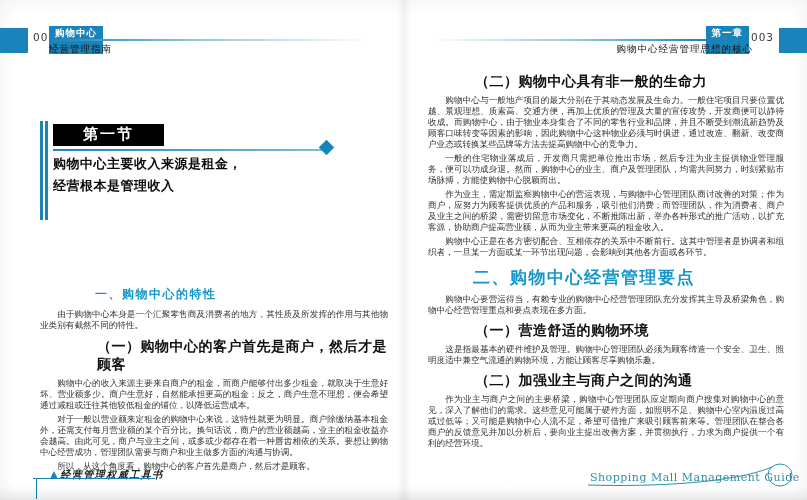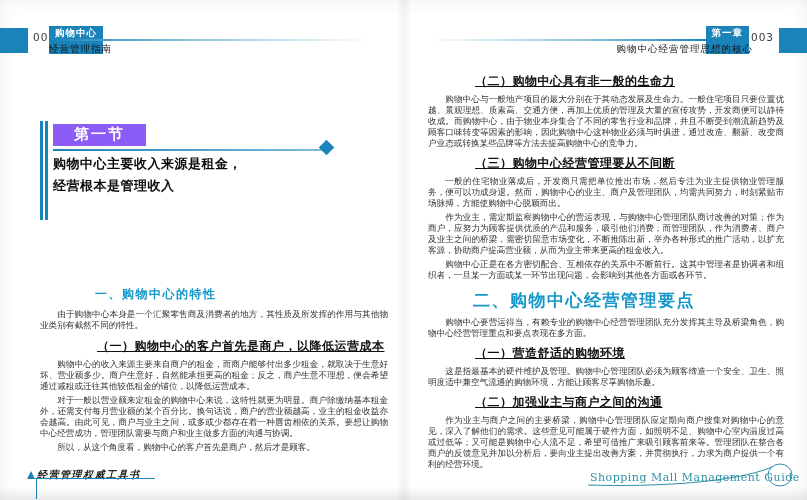--- a/index.html
+++ b/index.html
@@ -28,43 +28,43 @@
   .hline-right{left:428px;width:279px;
        background:linear-gradient(to left,#1a84ba,#8fc6dd 45%,rgba(207,231,242,0));}
   .subt{position:absolute;top:43px;font-size:9.5px;font-weight:normal;color:#101010;letter-spacing:1px;}
   .subt-left{left:49px;}
   .subt-right{right:54px;text-align:right;}
 
   
   .vbar{position:absolute;top:121px;width:3px;height:99px;background:#1a84ba;}
   .vbar1{left:40px;}
   .vbar2{left:45px;}
-  .badge{position:absolute;left:53px;top:124px;background:#8b5cf6;color:#fff;
-         font-size:15px;font-weight:bold;padding:3px 21px 4px;letter-spacing:2px;line-height:1;}
+  .badge{position:absolute;left:53px;top:124px;background:#000000;color:#fff;
+         font-size:15px;font-weight:bold;padding:3px 30px 4px;letter-spacing:2px;line-height:1;}
   .title-rule{position:absolute;left:53px;top:149px;width:270px;height:2px;
          background:linear-gradient(to right,#1a84ba,#7fbcd8);}
   .diamond{position:absolute;left:321px;top:142px;width:11px;height:11px;
          background:#1a84ba;transform:rotate(45deg);}
   .sec-title{position:absolute;left:53px;top:153px;font-size:13px;font-weight:800;
          line-height:21.5px;color:#0c0c0c;letter-spacing:0.5px;}
 
   
   .col{position:absolute;}
   .col-left{left:40px;top:286px;width:348px;}
   .col-right{left:428px;top:67px;width:356px;}
   .h-blue{font-size:12px;font-weight:bold;color:#1797c9;letter-spacing:1.5px;margin:0 0 6px 55px;}
   .col-right .h-blue{margin:8px 0 5px 45px;font-size:17px;}
-  .subhead{font-size:12px;font-weight:bold;color:#101010;letter-spacing:0.5px;text-decoration:underline;}
+  .subhead{font-size:14px;font-weight:bold;color:#101010;letter-spacing:0.5px;}
   .col-left .subhead{margin:7px 0 4px 57px;}
   .col-right .subhead{margin:6px 0 4px 47px;}
   p.body{font-family:"DejaVu Serif", serif;font-size:8.6px;line-height:11px;color:#333;
          margin:0 0 3px;text-align:justify;text-indent:2em;}
 
   
-  .footer-left{position:absolute;left:27px;top:463px;width:160px;height:36px;}
+  .footer-left{position:absolute;left:27px;top:463px;width:160px;height:36px;text-align:center;}
   .tri{display:inline-block;width:0;height:0;border-left:4px solid transparent;
        border-right:4px solid transparent;border-bottom:8px solid #1a84ba;
        vertical-align:-1px;margin-right:2px;}
   .script-cn{font-family:"DejaVu Serif", serif;font-style:italic;font-weight:bold;
        font-size:10px;color:#222;letter-spacing:1.5px;}
   .f-underline{position:absolute;left:6px;top:15px;width:122px;height:1px;background:#1a84ba;}
   .f-vline{position:absolute;left:9px;top:15px;width:1px;height:21px;background:#1a84ba;}
   .footer-right{position:absolute;left:590px;top:466px;width:210px;height:32px;}
   .script-en{position:relative;font-family:"DejaVu Serif", serif;
        font-size:11px;color:#2e8fa5;white-space:nowrap;letter-spacing:0.5px;}
@@ -94,30 +94,29 @@
   <div class="title-rule"></div>
   <div class="diamond"></div>
   <div class="sec-title">
     <div>购物中心主要收入来源是租金，</div>
     <div>经营根本是管理收入</div>
   </div>
 
   <div class="col col-left">
     <div class="h-blue">一、购物中心的特性</div>
     <p class="body">由于购物中心本身是一个汇聚零售商及消费者的地方，其性质及所发挥的作用与其他物业类别有截然不同的特性。</p>
-    <div class="subhead">（一）购物中心的客户首先是商户，以降低运营成本</div>
+    <div class="subhead">（一）购物中心的客户首先是商户，然后才是顾客</div>
     <p class="body">购物中心的收入来源主要来自商户的租金，而商户能够付出多少租金，就取决于生意好坏、营业额多少。商户生意好，自然能承担更高的租金；反之，商户生意不理想，便会希望通过减租或迁往其他较低租金的铺位，以降低运营成本。</p>
     <p class="body">对于一般以营业额来定租金的购物中心来说，这特性就更为明显。商户除缴纳基本租金外，还需支付每月营业额的某个百分比。换句话说，商户的营业额越高，业主的租金收益亦会越高。由此可见，商户与业主之间，或多或少都存在着一种唇齿相依的关系。要想让购物中心经营成功，管理团队需要与商户和业主做多方面的沟通与协调。</p>
     <p class="body">所以，从这个角度看，购物中心的客户首先是商户，然后才是顾客。</p>
   </div>
 
   <div class="col col-right">
     <div class="subhead">（二）购物中心具有非一般的生命力</div>
     <p class="body">购物中心与一般地产项目的最大分别在于其动态发展及生命力。一般住宅项目只要位置优越、景观理想、质素高、交通方便，再加上优质的管理及大量的宣传攻势，开发商便可以静待收成。而购物中心，由于物业本身集合了不同的零售行业和品牌，并且不断受到潮流新趋势及顾客口味转变等因素的影响，因此购物中心这种物业必须与时俱进，通过改造、翻新、改变商户业态或转换某些品牌等方法去提高购物中心的竞争力。</p>
-    <div class="subhead">（三）购物中心经营管理要从不间断</div>
     <p class="body">一般的住宅物业落成后，开发商只需把单位推出市场，然后专注为业主提供物业管理服务，便可以功成身退。然而，购物中心的业主、商户及管理团队，均需共同努力，时刻紧贴市场脉搏，方能使购物中心脱颖而出。</p>
     <p class="body">作为业主，需定期监察购物中心的营运表现，与购物中心管理团队商讨改善的对策；作为商户，应努力为顾客提供优质的产品和服务，吸引他们消费；而管理团队，作为消费者、商户及业主之间的桥梁，需密切留意市场变化，不断推陈出新，举办各种形式的推广活动，以扩充客源，协助商户提高营业额，从而为业主带来更高的租金收入。</p>
     <p class="body">购物中心正是在各方密切配合、互相依存的关系中不断前行。这其中管理者是协调者和组织者，一旦某一方面或某一环节出现问题，会影响到其他各方面或各环节。</p>
     <div class="h-blue">二、购物中心经营管理要点</div>
     <p class="body">购物中心要营运得当，有赖专业的购物中心经营管理团队充分发挥其主导及桥梁角色，购物中心经营管理重点和要点表现在多方面。</p>
     <div class="subhead">（一）营造舒适的购物环境</div>
     <p class="body">这是指最基本的硬件维护及管理。购物中心管理团队必须为顾客缔造一个安全、卫生、照明度适中兼空气流通的购物环境，方能让顾客尽享购物乐趣。</p>
     <div class="subhead">（二）加强业主与商户之间的沟通</div>
     <p class="body">作为业主与商户之间的主要桥梁，购物中心管理团队应定期向商户搜集对购物中心的意见，深入了解他们的需求。这些意见可能属于硬件方面，如照明不足、购物中心室内温度过高或过低等；又可能是购物中心人流不足，希望可借推广来吸引顾客前来等。管理团队在整合各商户的反馈意见并加以分析后，要向业主提出改善方案，并贯彻执行，力求为商户提供一个有利的经营环境。</p>
   </div>

